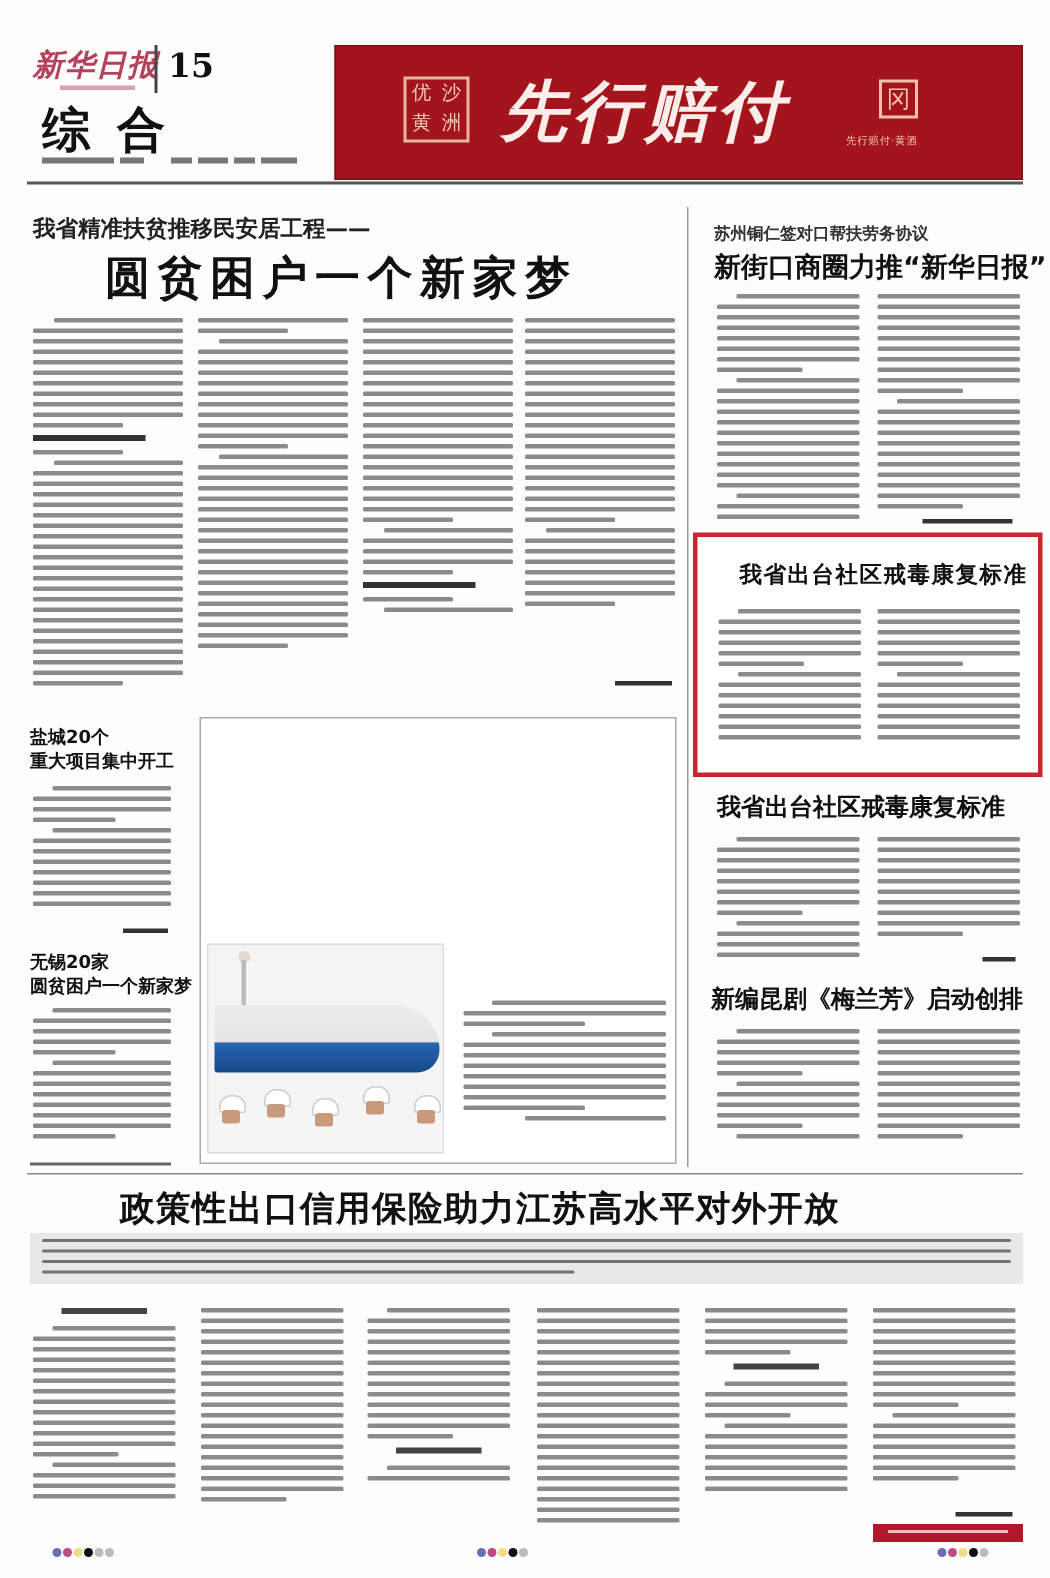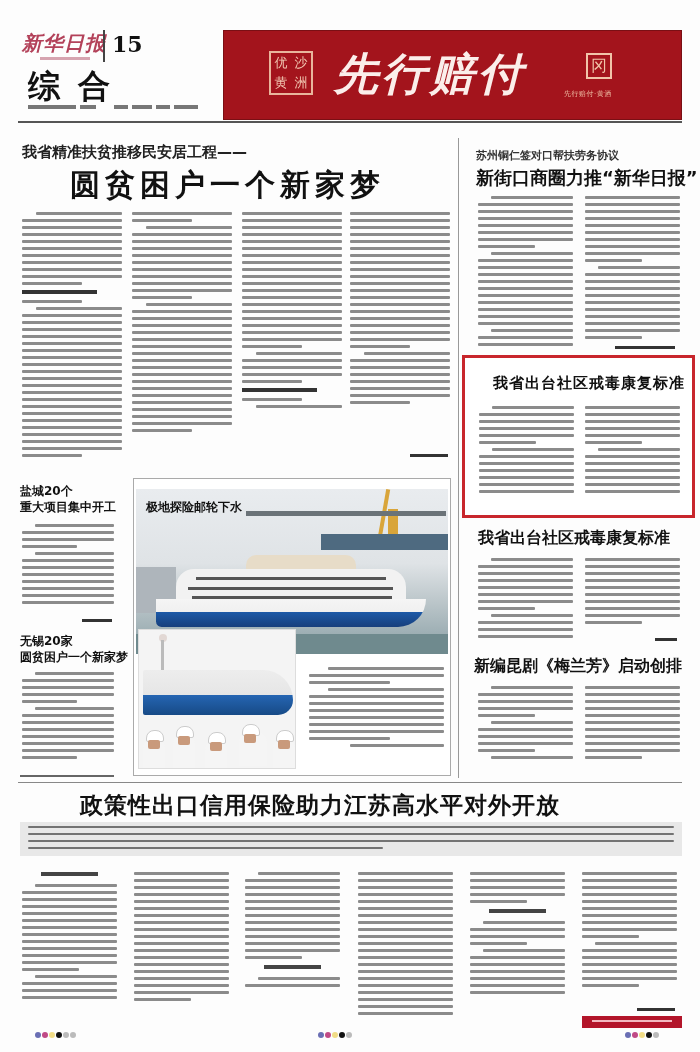--- a/index.html
+++ b/index.html
@@ -422,36 +422,20 @@
     <div class="line"></div>
     <div class="line"></div>
     <div class="line"></div>
     <div class="line"></div>
     <div class="line"></div>
     <div class="line short"></div>
 </div>
 <div class="hrule" style="left:20px;top:775px;width:94px;height:2px;background:#666;"></div>
 
 <div class="abs photo-frame">
-  <div class="photo-top">
-    <div class="crane" style="left:245px;top:0;width:4px;height:60px;transform:rotate(10deg);"></div>
-    <div class="crane" style="left:252px;top:20px;width:10px;height:36px;"></div>
-    <div style="position:absolute;left:110px;top:22px;width:200px;height:5px;background:#6b7378;"></div>
-    <div style="position:absolute;left:185px;top:45px;width:127px;height:16px;background:#4e6a80;"></div>
-    <div style="position:absolute;left:0;top:78px;width:40px;height:46px;background:#aeb5bb;"></div>
-    <div class="ship-top"></div>
-    <div class="ship-deck">
-      <div class="win" style="left:20px;top:8px;width:190px;"></div>
-      <div class="win" style="left:12px;top:18px;width:205px;"></div>
-      <div class="win" style="left:16px;top:27px;width:200px;"></div>
-    </div>
-    <div class="ship-hull"></div>
-    <div class="hull-shore"></div>
-    <div class="photo-caption">极地探险邮轮下水</div>
-  </div>
   <div class="photo-inset">
     <div style="position:absolute;left:20px;top:4px;width:8px;height:8px;border-radius:50%;background:#e2d8d4;"></div>
     <div style="position:absolute;left:22px;top:10px;width:3px;height:40px;background:#bbb;"></div>
     <div class="inset-ship"></div>
     <div class="worker" style="left:4px;top:108px;"></div>
     <div class="worker" style="left:34px;top:104px;"></div>
     <div class="worker" style="left:66px;top:110px;"></div>
     <div class="worker" style="left:100px;top:102px;width:28px;"></div>
     <div class="worker" style="left:134px;top:108px;"></div>
   </div>

